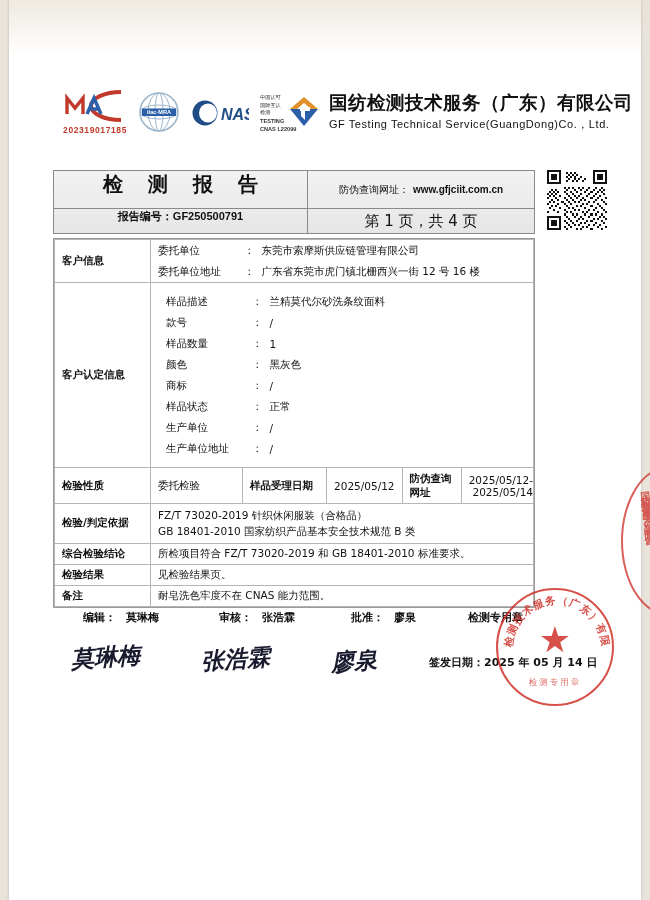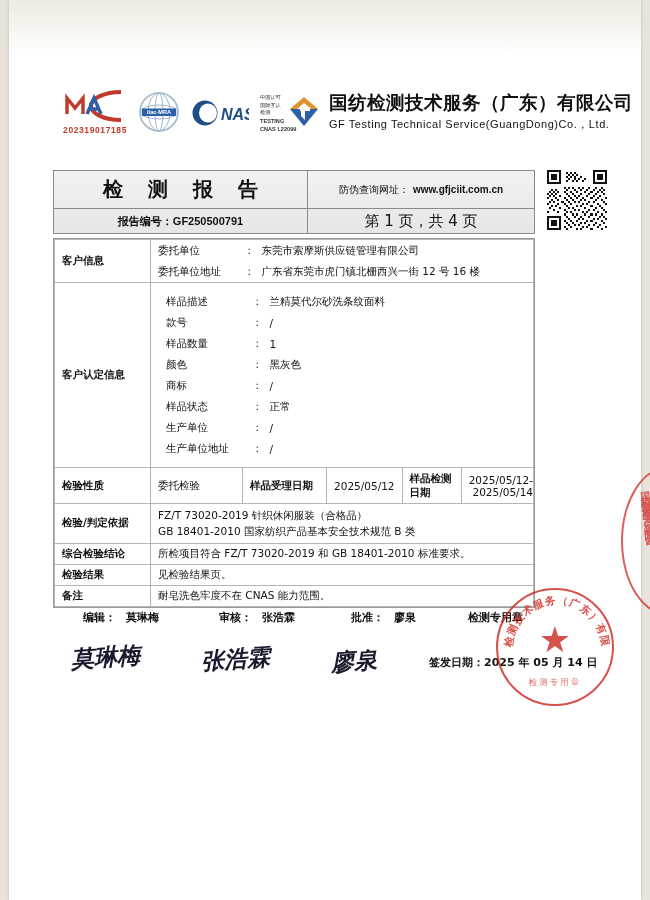--- a/index.html
+++ b/index.html
@@ -68,21 +68,21 @@
   .title-block {
     position: absolute; left: 44px; top: 170px; width: 482px;
     border: 1px solid #8a8a8a;
     background: linear-gradient(180deg,#f2f2f2 0%,#e6e6e6 100%);
   }
   .title-row { display: flex; }
   .title-row.top { height: 37px; }
   .title-row.bot { height: 25px; border-top: 1px solid #8a8a8a; }
   .tc-left {
     width: 254px; border-right: 1px solid #8a8a8a;
-    display: flex; align-items: center; justify-content: center;
+    display: flex; justify-content: center;
   }
   .tc-right { flex: 1; display: flex; align-items: center; justify-content: center; }
   .doc-title {
     font-size: 20px; font-weight: bold; letter-spacing: 9px;
     color: #111; font-family: "DejaVu Sans", sans-serif;
     text-indent: 9px;
   }
   .anti-fake { font-size: 10px; color: #111; font-family: "DejaVu Sans", sans-serif; }
   .anti-fake .url { font-family: "Liberation Sans", sans-serif; font-weight: 600; margin-left: 4px;}
   .rep-no {
@@ -539,21 +539,21 @@
 
         <tr>
           <td class="lbl">检验性质</td>
           <td style="width:92px">委托检验</td>
           <td class="bold" style="width:84px">样品受理日期</td>
           <td class="mono ctr" style="width:74px">2025/05/12</td>
           <td style="padding:0">
             <table class="inner" style="width:100%">
               <tbody>
                   <tr>
-                <td class="bold" style="width:84px">样品检测日期</td>
+                <td class="bold" style="width:84px">防伪查询网址</td>
                 <td class="mono ctr" style="border-left:1px solid #b5b5b5">2025/05/12-2025/05/14</td>
               </tr>
             </tbody>
               </table>
           </td>
         </tr>
 
         <tr>
           <td class="lbl">检验/判定依据</td>
           <td colspan="4" class="std-line">

